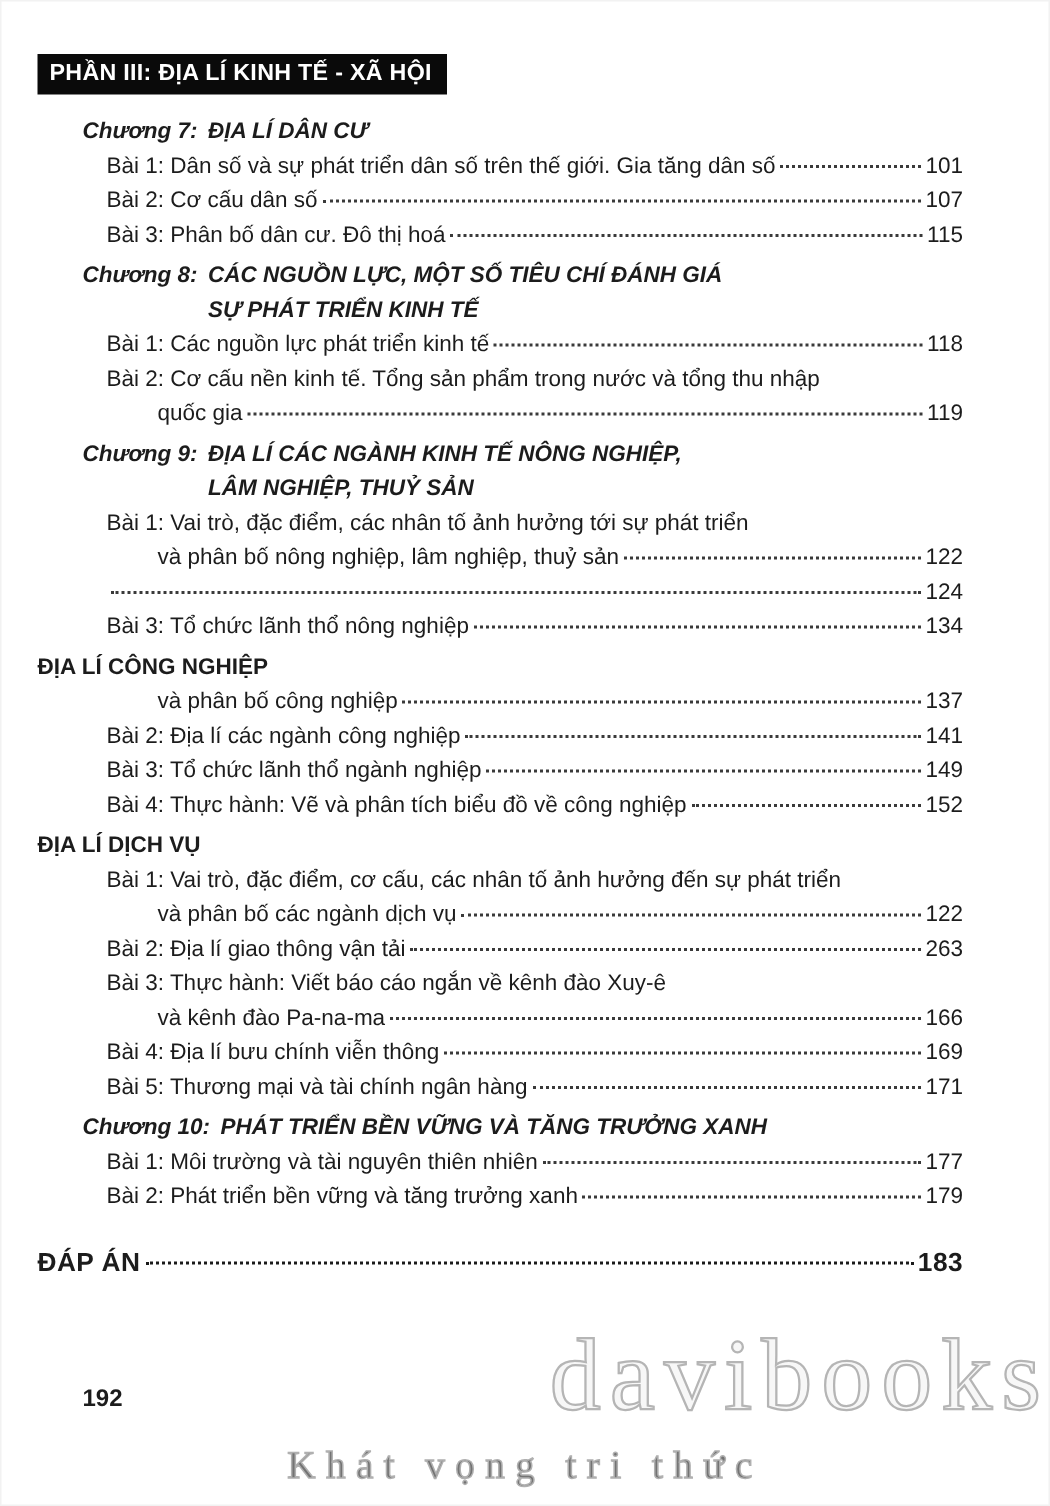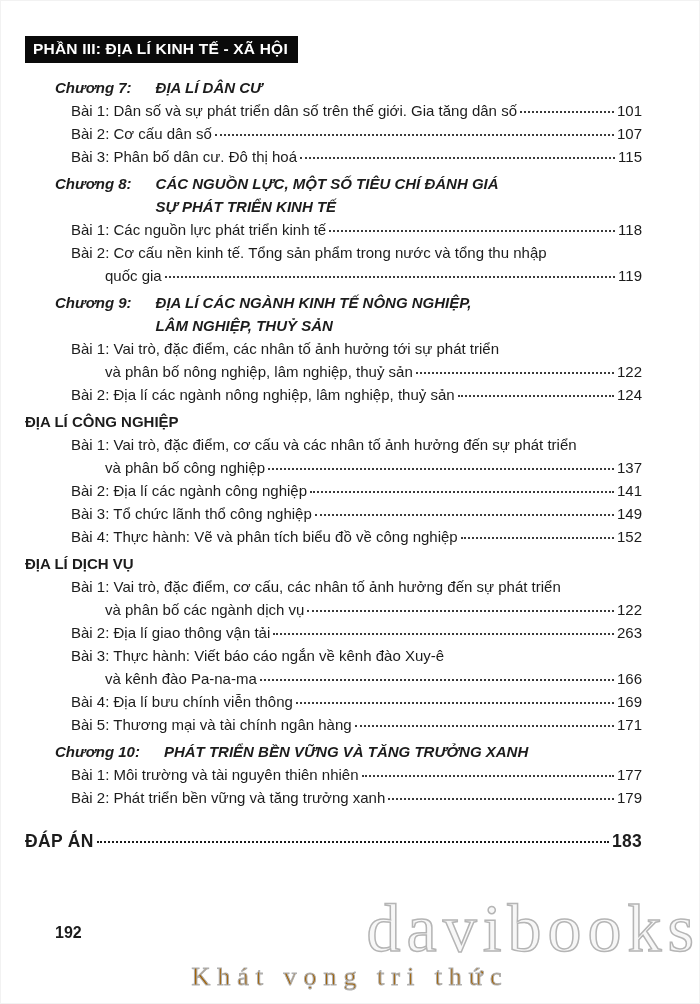--- a/index.html
+++ b/index.html
@@ -22,21 +22,21 @@
     font-size:15.5px;
     padding:4px 10px 5px 8px;
     letter-spacing:.2px;
     margin-bottom:9px;
   }
 
   .toc { font-size:15px; line-height:23px; }
 
   .toc-chapter{
     display:flex;
-    gap:24px;
+    gap:7px;
     font-weight:bold;
     font-style:italic;
     padding-left:30px;
     margin-top:4px;
     white-space:nowrap;
   }
   .ch-title .ch-line{ white-space:nowrap; }
 
   .toc-section{
     font-weight:bold;
@@ -90,22 +90,22 @@
   .wm-logo{
     font-size:68px;
     line-height:1;
     color:#f7f7f7;
     -webkit-text-stroke:1.5px #b5b5b5;
     letter-spacing:6px;
     text-align:right;
   }
   .wm-tagline{
     font-size:26px;
-    margin-top:0;
-    color:#a16207;
+    margin-top:12px;
+    color:#737373;
     -webkit-text-stroke:1px #b0b0b0;
     letter-spacing:7px;
   }
 </style>
 </head>
 <body>
 
 <div class="page">
   <div class="part-header">PHẦN III: ĐỊA LÍ KINH TẾ - XÃ HỘI</div>
 
@@ -169,44 +169,49 @@
       <div class="toc-entry">
         <div class="entry-line">Bài 1: Vai trò, đặc điểm, các nhân tố ảnh hưởng tới sự phát triển</div>
         <div class="entry-row">
           <span class="entry-text cont">và phân bố nông nghiệp, lâm nghiệp, thuỷ sản</span>
           <span class="dots"></span>
           <span class="page-ref">122</span>
         </div>
       </div>
       <div class="toc-entry">
         <div class="entry-row">
-          <span class="entry-text">Bài 2: Địa lí các ngành nông nghiệp, lâm nghiệp, thuỷ sản</span>
           <span class="dots"></span>
           <span class="page-ref">124</span>
         </div>
       </div>
+      <div class="toc-entry">
+        <div class="entry-row">
+          <span class="entry-text">Bài 3: Tổ chức lãnh thổ nông nghiệp</span>
+          <span class="dots"></span>
+          <span class="page-ref">134</span>
+        </div>
+      </div>
       <div class="toc-section">ĐỊA LÍ CÔNG NGHIỆP</div>
       <div class="toc-entry">
-        <div class="entry-line">Bài 1: Vai trò, đặc điểm, cơ cấu và các nhân tố ảnh hưởng đến sự phát triển</div>
         <div class="entry-row">
           <span class="entry-text cont">và phân bố công nghiệp</span>
           <span class="dots"></span>
           <span class="page-ref">137</span>
         </div>
       </div>
       <div class="toc-entry">
         <div class="entry-row">
           <span class="entry-text">Bài 2: Địa lí các ngành công nghiệp</span>
           <span class="dots"></span>
           <span class="page-ref">141</span>
         </div>
       </div>
       <div class="toc-entry">
         <div class="entry-row">
-          <span class="entry-text">Bài 3: Tổ chức lãnh thổ công nghiệp</span>
+          <span class="entry-text">Bài 3: Tổ chức lãnh thổ ngành nghiệp</span>
           <span class="dots"></span>
           <span class="page-ref">149</span>
         </div>
       </div>
       <div class="toc-entry">
         <div class="entry-row">
           <span class="entry-text">Bài 4: Thực hành: Vẽ và phân tích biểu đồ về công nghiệp</span>
           <span class="dots"></span>
           <span class="page-ref">152</span>
         </div>

